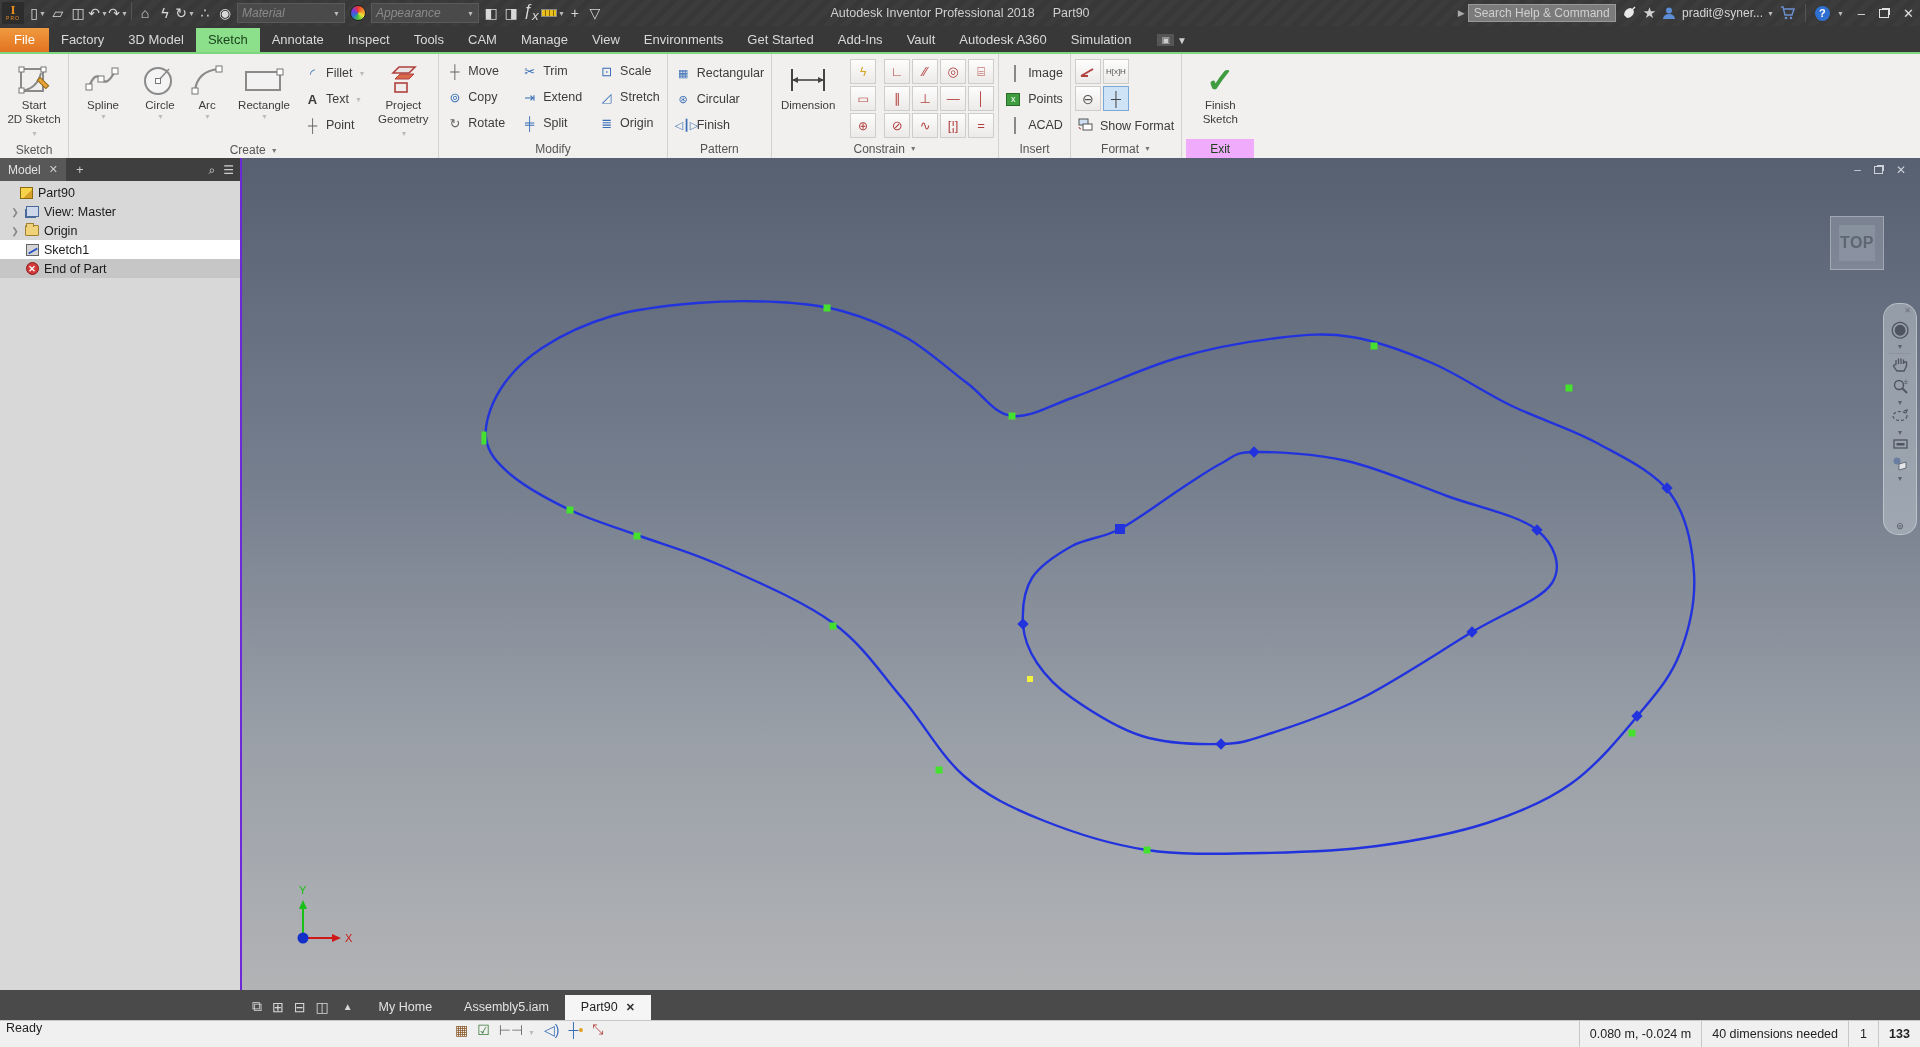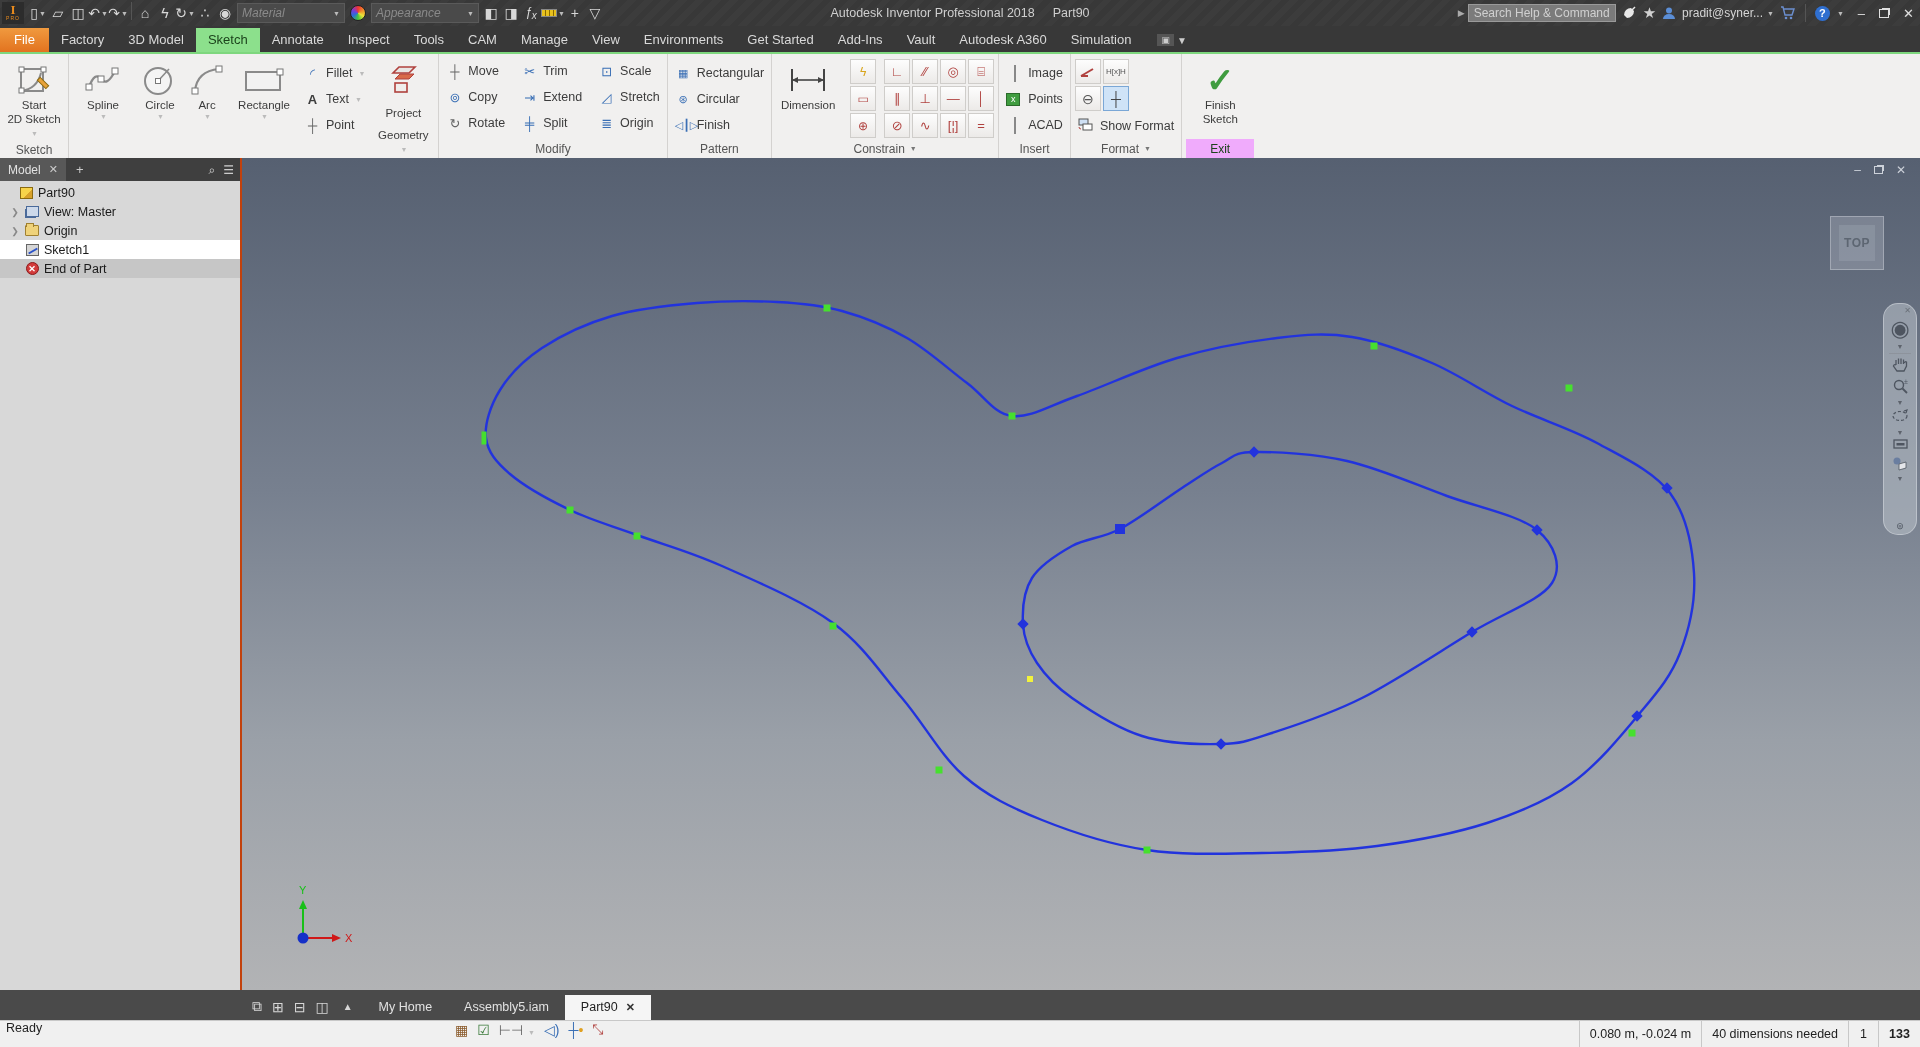--- a/index.html
+++ b/index.html
@@ -60,21 +60,21 @@
   .fmtbtn.blue { background:#cfe3f7; border-color:#7aa7d6; color:#444; }
   .exitlabel { background:#f0abfc; color:#1c431c; }
   .checkmark { font-size:34px; color:#3f9c3f; font-weight:bold; line-height:1; }
   .icimg { width:15px; height:13px; background:linear-gradient(135deg,#9fc7ee 55%,#bfe49a 55%); border:1px solid #888; }
   .icpoints { width:14px; height:13px; background:#3f9c3f; color:#fff; font-size:9px; display:flex; align-items:center; justify-content:center; border:1px solid #2a6a2a;}
   .icacad { width:14px; height:13px; background:linear-gradient(135deg,#f0e24a 50%,#4a8ad8 50%); border:1px solid #888; }
   .red { color:#b0413e; } .blue { color:#3a6fb5; } .gray { color:#666; }
 
   
   .main { flex:1; display:flex; min-height:0; }
-  .browser { width:242px; background:#d8d8d8; display:flex; flex-direction:column; border-right:2px solid #c2410c; }
+  .browser { width:242px; background:#d8d8d8; display:flex; flex-direction:column; border-right:2px solid #6d28d9; }
   .browser-strip { height:23px; background:#3f3f3f; display:flex; align-items:center; }
   .model-tab { background:#585858; color:#e2e2e2; font-size:12px; height:23px; display:flex; align-items:center; gap:8px; padding:0 8px; }
   .model-tab .x { font-size:11px; color:#ccc; }
   .plus-tab { color:#ccc; font-size:13px; padding:0 10px; }
   .strip-right { margin-left:auto; display:flex; gap:8px; padding-right:6px; color:#ccc; font-size:12px;}
   .tree { flex:1; padding-top:2px; font-size:12.5px; color:#1a1a1a; }
   .trow { height:19px; display:flex; align-items:center; gap:4px; padding-left:4px; }
   .trow.sel { background:#fff;text-align:center; }
   .trow.dim { background:#c6c6c6; }
   .arrow { color:#888; font-size:9px; width:10px; text-align:center;}
@@ -84,21 +84,21 @@
   .folder { width:14px; height:11px; background:#efd27a; border:1px solid #a08030; border-radius:1px; position:relative;}
   .folder:before { content:""; position:absolute; top:-3px; left:0; width:6px; height:3px; background:#efd27a; border:1px solid #a08030; border-bottom:none;}
   .vmaster { width:13px; height:11px; border:1px solid #4a6a9a; background:#cdd9ea; box-shadow:-2px 2px 0 -1px #4a6a9a;}
   .sketchic { width:13px; height:12px; background:#d5d5d5; border:1px solid #666; position:relative; overflow:hidden;}
   .sketchic:before{ content:""; position:absolute; left:1px; top:5px; width:10px; height:2px; background:#2a52c8; transform:rotate(-30deg);}
   .eop { width:13px; height:13px; border-radius:50%; background:#d23a3a; color:#fff; font-size:9px; font-weight:bold; display:flex; align-items:center; justify-content:center; border:1px solid #8a1a1a;}
 
   .canvas { flex:1; position:relative; background:linear-gradient(180deg,#566071 0%,#77808f 40%,#9aa0a8 70%,#b2b3b5 100%); overflow:hidden; }
   .canvas svg.sketch { position:absolute; inset:0; }
   .viewcube { position:absolute; left:1588px; top:58px; width:54px; height:54px; background:rgba(205,210,218,0.28); border:1px solid rgba(230,233,238,0.35); display:flex; align-items:center; justify-content:center; }
-  .viewcube .face { width:36px; height:36px; background:rgba(160,168,180,0.35); display:flex; align-items:center; justify-content:center; font-size:12px; font-weight:bold; color:#5d6672; letter-spacing:0.5px;}
+  .viewcube .face { width:36px; height:36px; background:rgba(160,168,180,0.35); display:flex; align-items:center; justify-content:center; font-size:16px; font-weight:bold; color:#5d6672; letter-spacing:0.5px;}
   .docwin { position:absolute; right:14px; top:5px; display:flex; gap:13px; align-items:center; color:#cdd2da; font-size:12px; }
   .docwin .rbox { width:9px; height:8px; border:1px solid #cdd2da; box-shadow:2px -2px 0 -1px #cdd2da; }
   .navbar { position:absolute; left:1641px; top:145px; width:34px; height:232px; background:rgba(188,194,203,0.55); border:1px solid rgba(220,224,230,0.5); border-radius:15px; display:flex; flex-direction:column; align-items:center; padding:2px 0; color:#4e5560; }
   .navbar .nclose { align-self:flex-end; font-size:8px; margin-right:5px; color:#6a7078;}
   .navbar .nitem { font-size:15px; line-height:1.25; }
   .navbar .ncaret { font-size:7px; color:#5d636c; line-height:1.2;}
   .navbar .ndiv { width:22px; height:1px; background:#8d939c; margin:2px 0; }
   .navbar .nmenu { margin-top:auto; font-size:9px; margin-bottom:1px;}
 
   
@@ -144,21 +144,21 @@
       </div>
     <div class="colorwheel"></div>
     <div class="tb-select">
         <span>Appearance</span>
         <span class="caret">▼</span>
       </div>
     <span id="qat-right" style="display: inline-flex;">
         <span class="qat-icon">◧</span>
         <span class="qat-icon">◨</span>
         <span class="qat-icon">
-          <i style="font-size:12px">ƒ<sub>x</sub></i>
+          <i style="font-size:16px">ƒ<sub>x</sub></i>
         </span>
         <span class="qat-icon">
           <span class="measure"></span> 
           <span class="caret">▼</span>
         </span>
         <span class="qat-icon">+</span>
         <span class="qat-icon">▽</span>
       </span>
   </div>
   <div class="tb-title">
@@ -308,21 +308,21 @@
         <div class="btn-small">
             <span class="ic" style="font-weight:bold;">A</span>
             <span>Text</span>
             <span class="caret">▼</span>
           </div>
         <div class="btn-small">
             <span class="ic gray">┼</span>
             <span>Point</span>
           </div>
       </div>
-      <div class="btn-large" style="width:62px;gap:8px;">
+      <div class="btn-large" style="width:62px;">
         <span class="ic">
             <svg width="36" height="34" viewBox="0 0 36 34">
               <path d="M8 10 l16 0 l6 -6 l-16 0 z" fill="#e8e6e4" stroke="#b0413e" stroke-width="1.6"></path>
               <path d="M10 16 l14 0 l5 -5 l-14 0 z" fill="#d86a4a" stroke="#b0413e"></path>
               <rect x="10" y="20" width="12" height="9" fill="#f0eeec" stroke="#b0413e" stroke-width="1.6"></rect>
             </svg>
           </span>
         <span>Project</span>
         <span><span>Geometry</span> <span class="caret">▼</span></span>
       </div>

